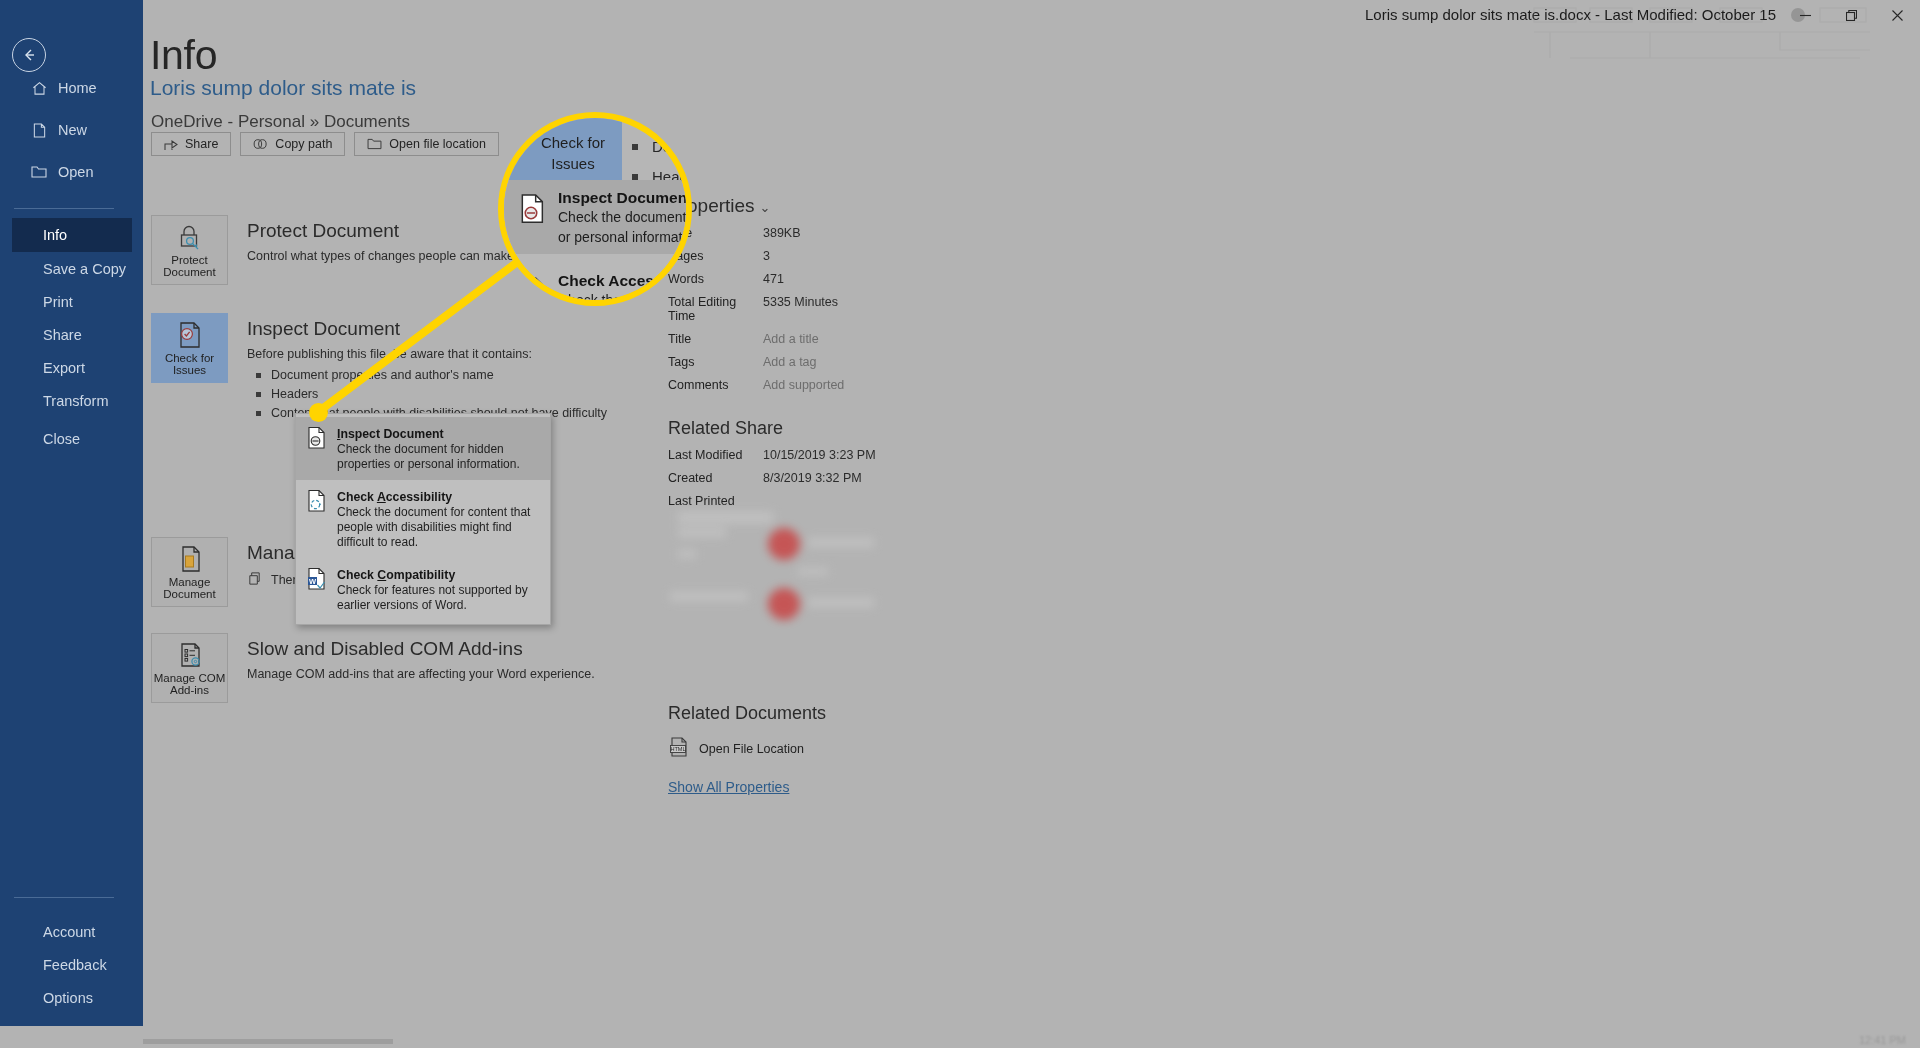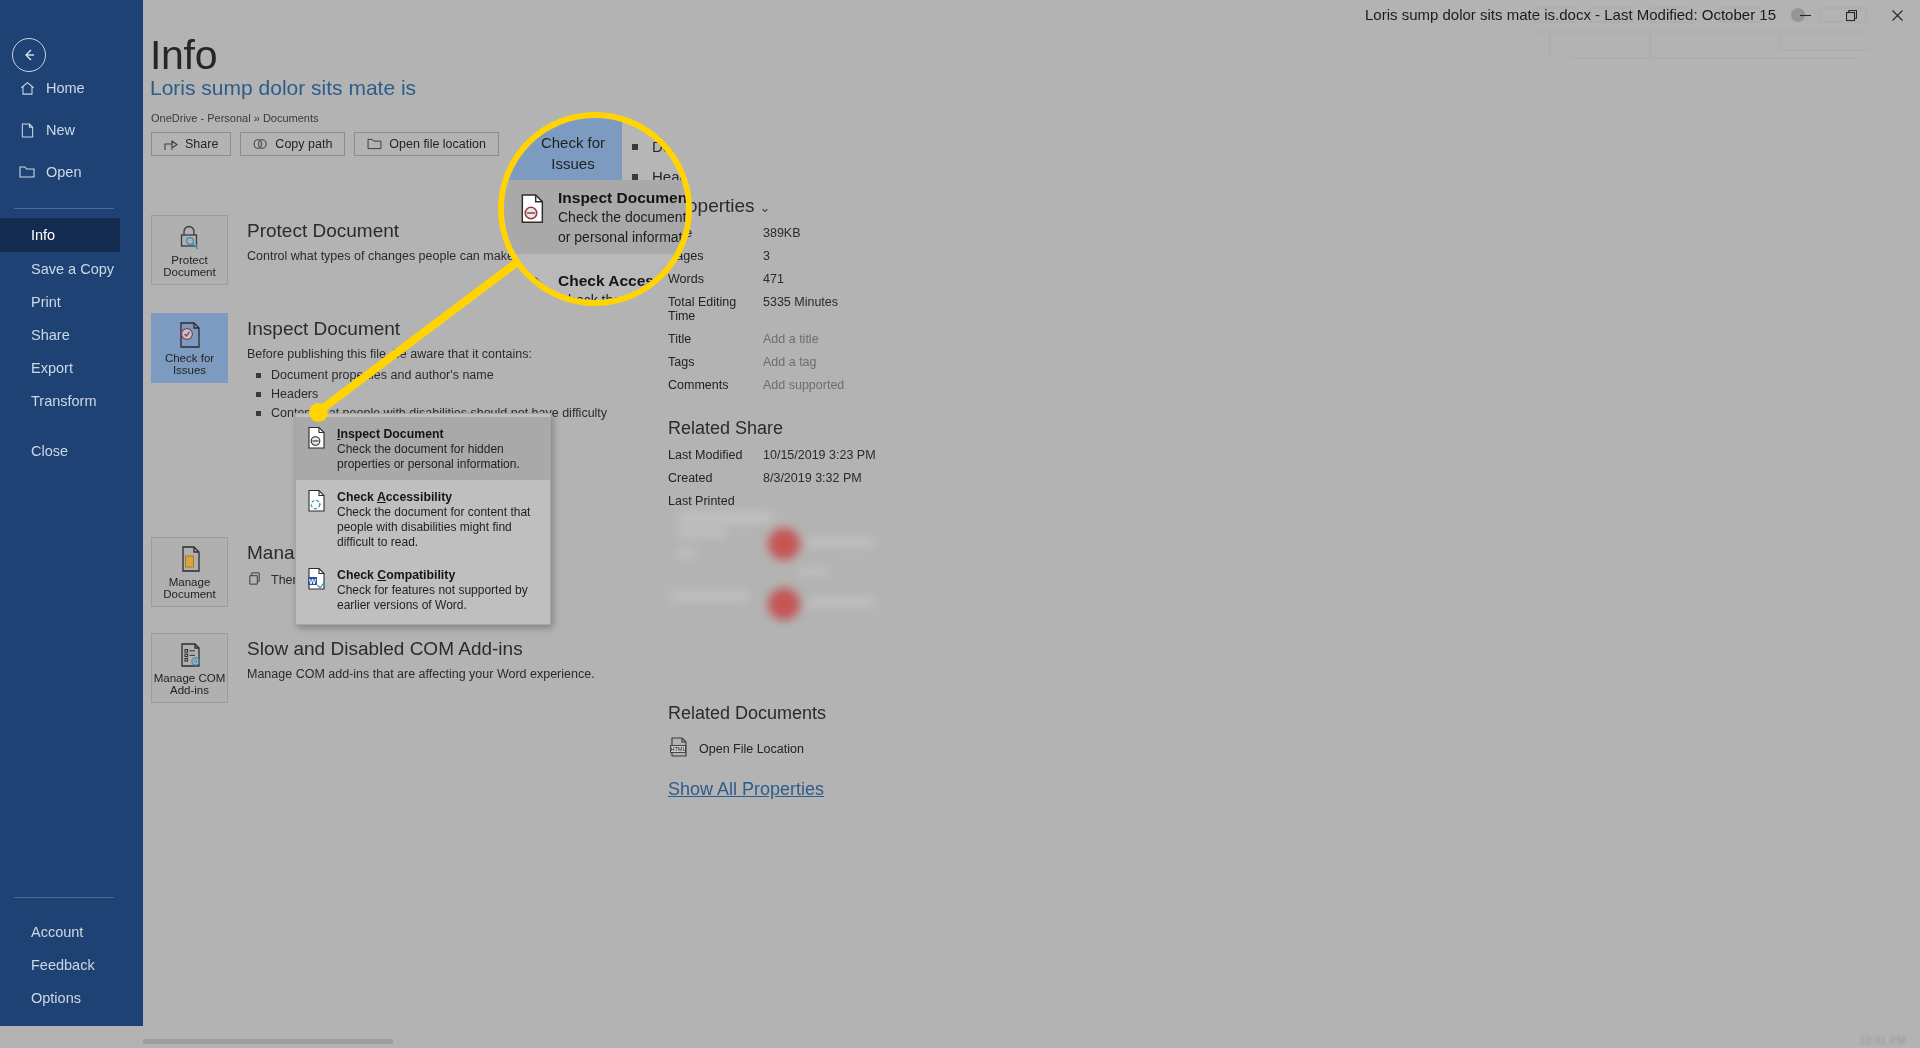--- a/index.html
+++ b/index.html
@@ -42,21 +42,21 @@
   .sidebar {
     position: absolute; left: 0; top: 0; width: 143px; height: 1048px;
     background: #1e4273;
   }
   .back-btn {
     position: absolute; left: 12px; top: 38px; width: 34px; height: 34px;
     border-radius: 50%; border: 1.6px solid #c7d3e3; color: #dce5f0;
     display: flex; align-items: center; justify-content: center;
     cursor: pointer;
   }
-  .nav-group { position: absolute; left: 0; width: 120px; }
+  .nav-group { position: absolute; left: 12px; width: 120px; }
   .nav-item {
     position: relative; display: flex; align-items: center;
     height: 32px; color: #cdd8e6; font-size: 14.5px;
     padding-left: 16px; cursor: pointer;
   }
   .nav-item .nav-ico {
     width: 22px; margin-right: 8px; display: flex; align-items: center; justify-content: center;
     color: #cdd8e6;
   }
   .nav-item.no-icon { padding-left: 31px; }
@@ -74,21 +74,21 @@
     font-size: 41px; font-weight: 400; color: #262626;
     font-family: "Liberation Sans", sans-serif;
     letter-spacing: -0.3px;
   }
   .doc-name {
     position: absolute; left: 7px; top: 46px;
     font-size: 21px; color: #2e5c8a; font-weight: 400;
   }
   .doc-path {
     position: absolute; left: 8px; top: 82px;
-    font-size: 11px; color: #3a3a3a;
+    font-size: 17px; color: #3a3a3a;
   }
 
   .btn-row { position: absolute; left: 8px; top: 102px; display: flex; gap: 9px; }
   .pill-btn {
     height: 24px; border: 1px solid #8d8d8d; background: #b3b3b3;
     display: flex; align-items: center; gap: 7px;
     padding: 0 12px; font-size: 12.5px; color: #242424; cursor: pointer;
   }
   .pill-btn svg { display:block; }
 
@@ -149,21 +149,21 @@
   .prop-val { color: #2b2b2b; }
   .prop-val.placeholder { color: #6d6d6d; cursor: text; }
   .group-head {
     font-size: 18px; color: #2b2b2b; margin-top: 26px; font-weight: 400;
   }
   .rel-doc-row {
     display: flex; align-items: center; gap: 9px; margin-top: 12px;
     font-size: 12.5px; color: #222; cursor: pointer;
   }
   .show-all {
-    margin-top: 18px; font-size: 18px; color: #2e5c8a;
+    margin-top: 18px; font-size: 14px; color: #2e5c8a;
     text-decoration: underline; cursor: pointer; display: inline-block;
   }
   
   .blur-block {
     position: absolute; left: 525px; top: 480px; width: 290px; height: 130px;
     filter: blur(5px); opacity: .65; pointer-events: none;
   }
   .blur-line { position:absolute; background:#c9c9c9; }
   .blur-dot { position:absolute; border-radius:50%; background:#cf2424; }
 
@@ -311,21 +311,21 @@
       </div>
       <div class="nav-item no-icon" style="margin-top:1px">
         <span>Share</span>
       </div>
       <div class="nav-item no-icon" style="margin-top:1px">
         <span>Export</span>
       </div>
       <div class="nav-item no-icon" style="margin-top:1px">
         <span>Transform</span>
       </div>
-      <div class="nav-item no-icon" style="margin-top:18px">
+      <div class="nav-item no-icon" style="margin-top:6px">
         <span>Close</span>
       </div>
     </div>
 
     <div class="nav-sep" style="top:897px"></div>
 
     <div class="nav-group" style="top:916px">
       <div class="nav-item no-icon">
         <span>Account</span>
       </div>

